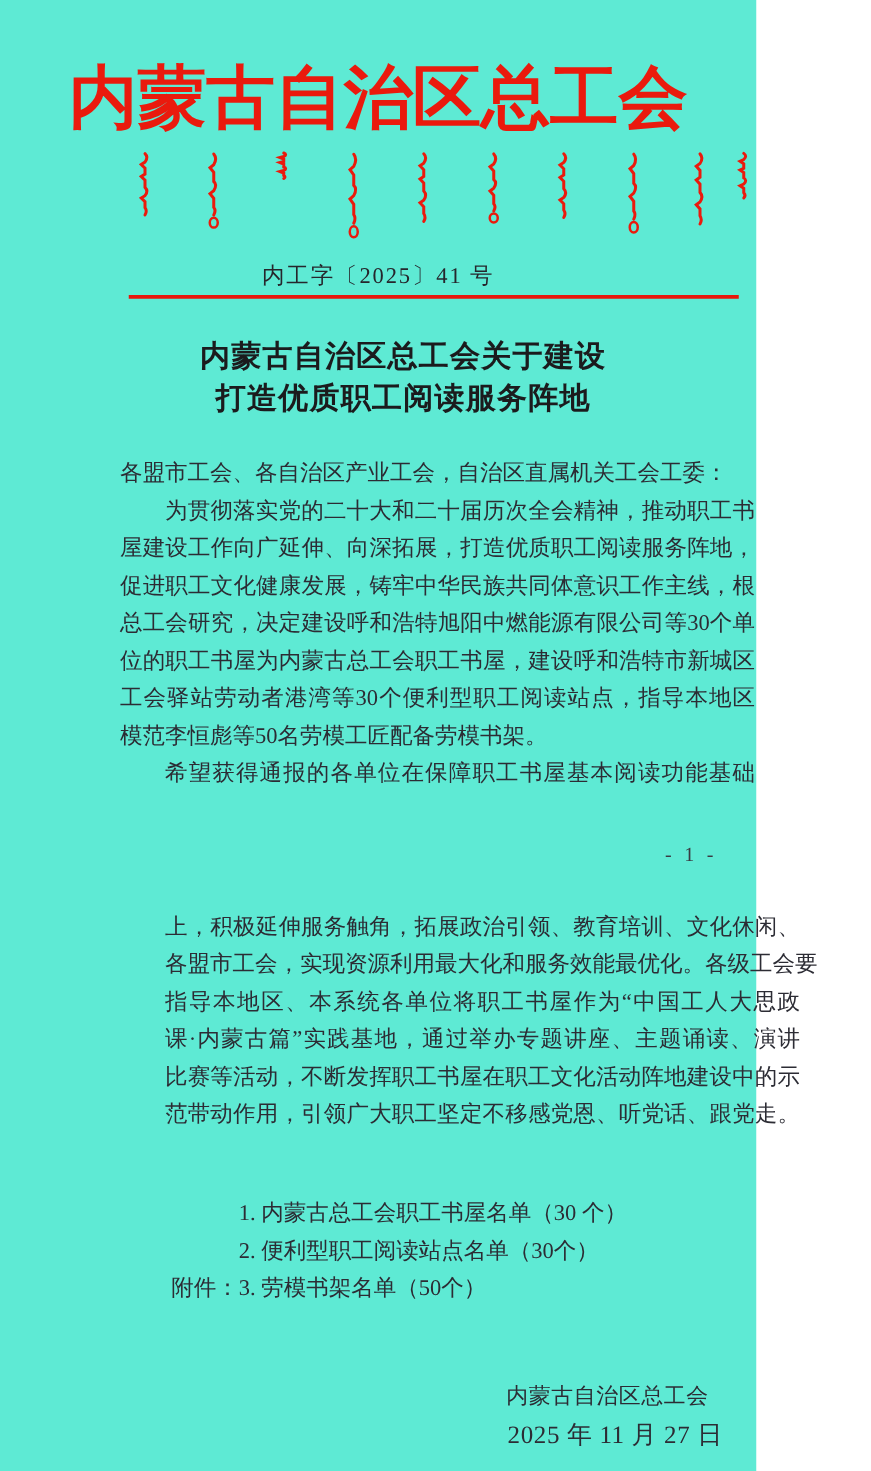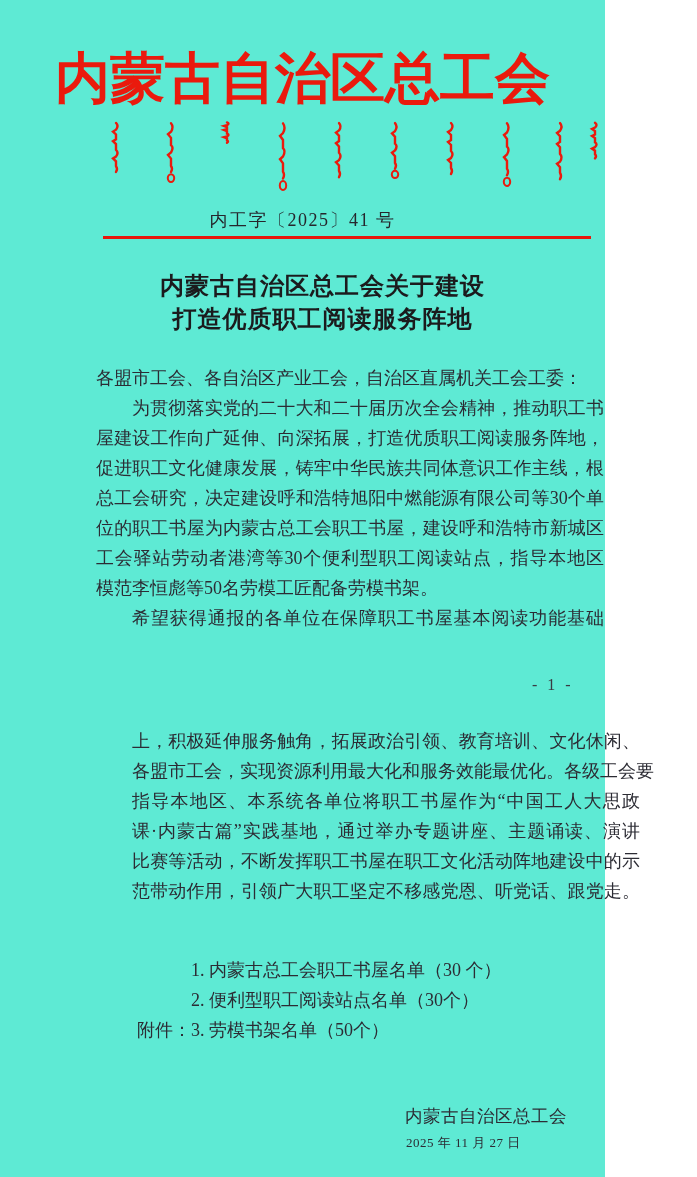--- a/index.html
+++ b/index.html
@@ -113,21 +113,21 @@
     top: 1104px;
     left: 405px;
     font-size: 17.5px;
     letter-spacing: 0.5px;
     white-space: nowrap;
   }
   .signature-date {
     position: absolute;
     top: 1134px;
     left: 406px;
-    font-size: 13px;
+    font-size: 20px;
     letter-spacing: 0.5px;
     white-space: nowrap;
   }
 </style>
 </head>
 <body>
 
 <div class="page">
 
   <div class="org-header">内蒙古自治区总工会</div>

